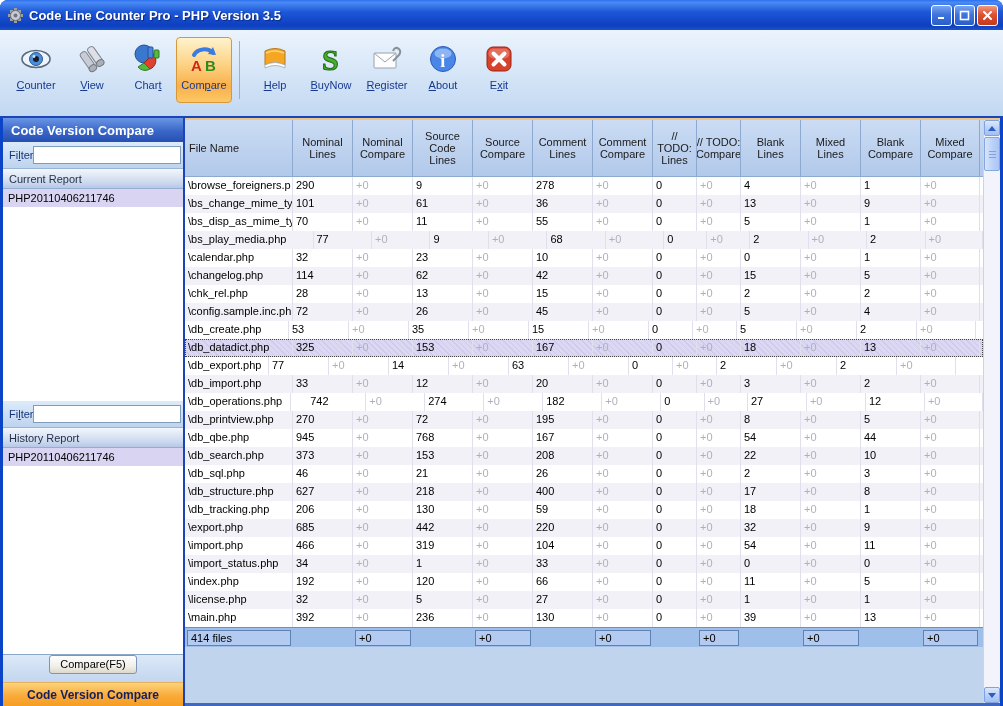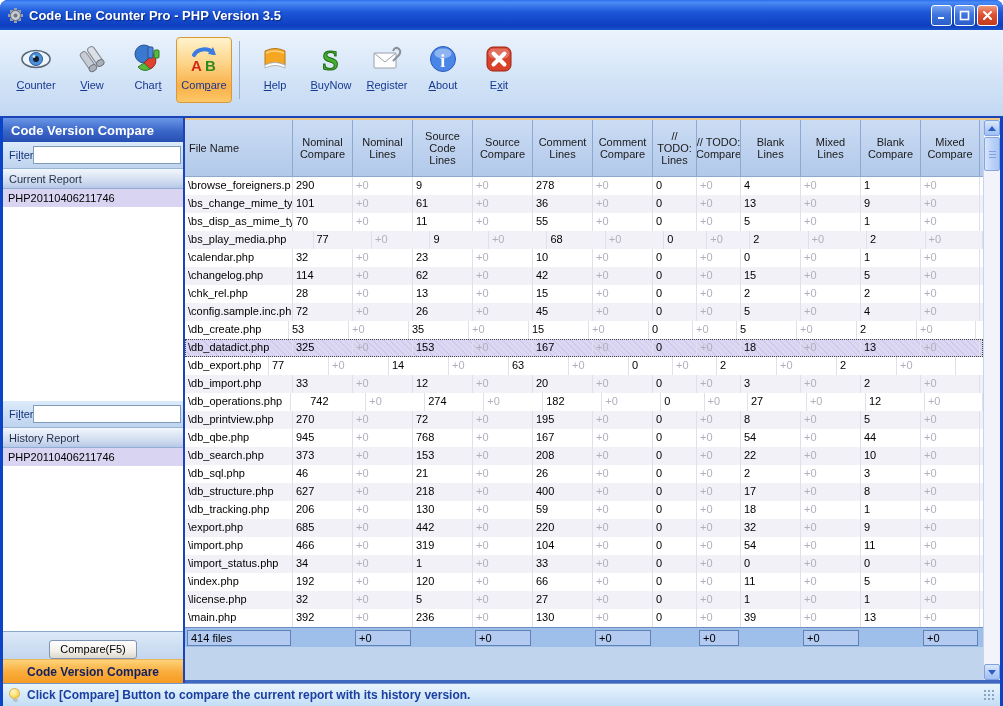--- a/index.html
+++ b/index.html
@@ -39,21 +39,21 @@
   .filter-label { font-size:11px; color:#17357e; width:38px; }
   .filter-input { flex:1; height:18px; border:1px solid #7f9db9; background:#fff; font-size:11px; padding:0 2px; }
   .list-header { height:20px; background:linear-gradient(180deg,#f2f7fd 0%,#cdd9ee 70%,#b6c8e8 100%);
     border-bottom:1px solid #93aed2; font-size:11px; color:#24324c; display:flex; align-items:center; padding-left:6px; }
   .list { background:#fff; overflow:hidden; }
   .list.cur { height:212px; }
   .list.hist { flex:1; }
   .list-item { height:18px; font-size:11px; color:#000; display:flex; align-items:center; padding-left:5px; }
   .list-item.selected { background:#d9d4f2; }
   .btn-strip { height:28px; background:linear-gradient(180deg,#dce9f8 0%,#c2d6ee 100%);
-    border-top:1px solid #8aa8cc; display:flex; align-items:flex-end; justify-content:center; }
+    border-top:1px solid #8aa8cc; display:flex; align-items:flex-start; justify-content:center; }
   .xp-btn { font-size:11px; color:#000; padding:2px 10px 3px; border:1px solid #8095b5; border-radius:3px;
     background:linear-gradient(180deg,#ffffff 0%,#f1efe8 60%,#dcd8cc 100%); }
   .sb-footer { height:24px; background:linear-gradient(180deg,#fdd37a 0%,#f9ab3a 55%,#f69c22 100%);
     border-top:1px solid #e8b35c; color:#121f5e; font-size:12px; font-weight:bold;
     display:flex; align-items:center; justify-content:center; }
 
   
   .content { flex:1; display:flex; flex-direction:column; min-width:0; }
   .tabbar { height:25px; background:linear-gradient(180deg,#a9c7ef 0%,#6d9ce0 55%,#4273cf 100%);
     display:flex; align-items:flex-end; padding-left:8px; }
@@ -264,22 +264,22 @@
         <button class="xp-btn">Compare(F5)</button>
       </div>
       <div class="sb-footer">Code Version Compare</div>
     </div>
 
     <div class="content">
       <div class="tablewrap">
         <div class="grid">
           <div class="thead" id="thead">
               <div class="th first" style="width: 108px;">File Name</div>
+              <div class="th" style="width: 60px;">Nominal Lines</div>
               <div class="th" style="width: 60px;">Nominal Compare</div>
-              <div class="th" style="width: 60px;">Nominal Lines</div>
               <div class="th" style="width: 60px;">Source Code Lines</div>
               <div class="th" style="width: 60px;">Source Compare</div>
               <div class="th" style="width: 60px;">Comment Lines</div>
               <div class="th" style="width: 60px;">Comment Compare</div>
               <div class="th" style="width: 44px;">// TODO: Lines</div>
               <div class="th" style="width: 44px;">// TODO: Compare</div>
               <div class="th" style="width: 60px;">Blank Lines</div>
               <div class="th" style="width: 60px;">Mixed Lines</div>
               <div class="th" style="width: 60px;">Blank Compare</div>
               <div class="th" style="width: 59px;">Mixed Compare</div>
@@ -702,26 +702,14 @@
             </div>
           <div class="sc-track"></div>
           <div class="sc-btn">
               <span class="sc-arrow-down"></span>
             </div>
         </div>
       </div>
     </div>
   </div>
 
-  <div class="statusbar">
-    <div class="bulb">
-        <div class="glass"></div>
-        <div class="base"></div>
-      </div>
-    <div class="status-text">Click [Compare] Button to compare the current report with its history version.</div>
-    <div class="grip">
-        <i></i>
-        <i></i>
-        <i></i>
-      </div>
-  </div>
 
 </div>
 
 </body></html>

